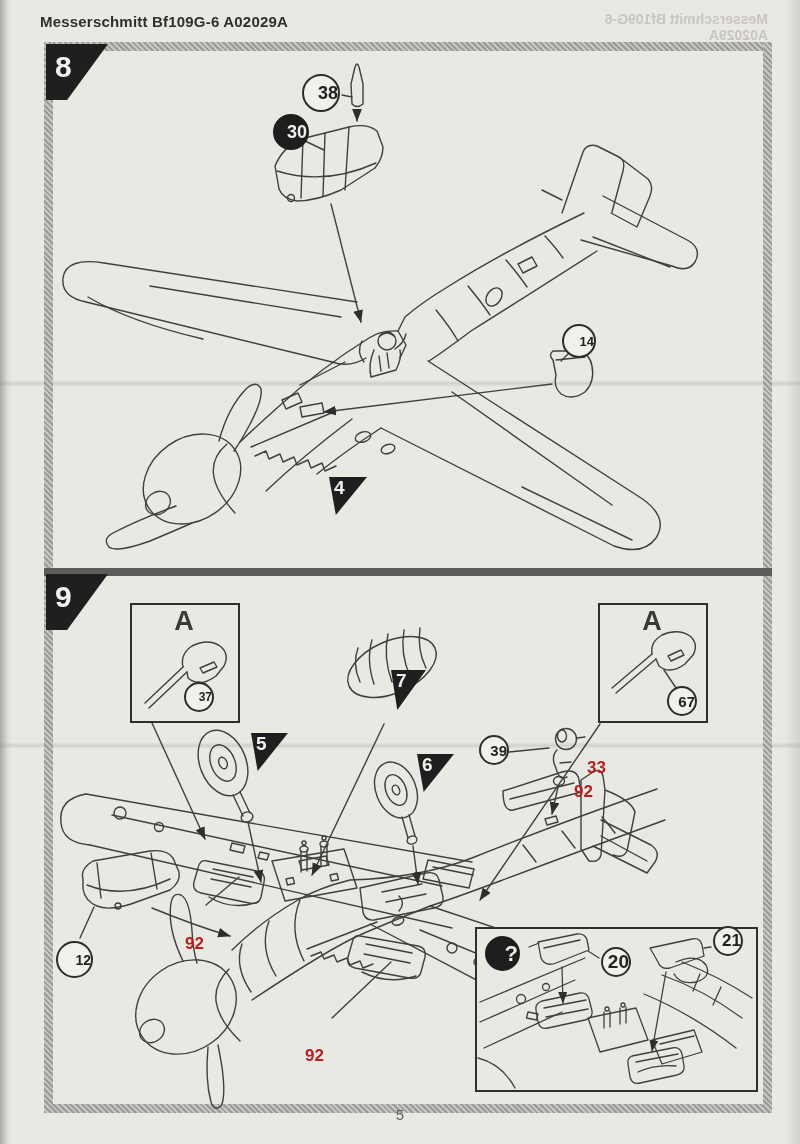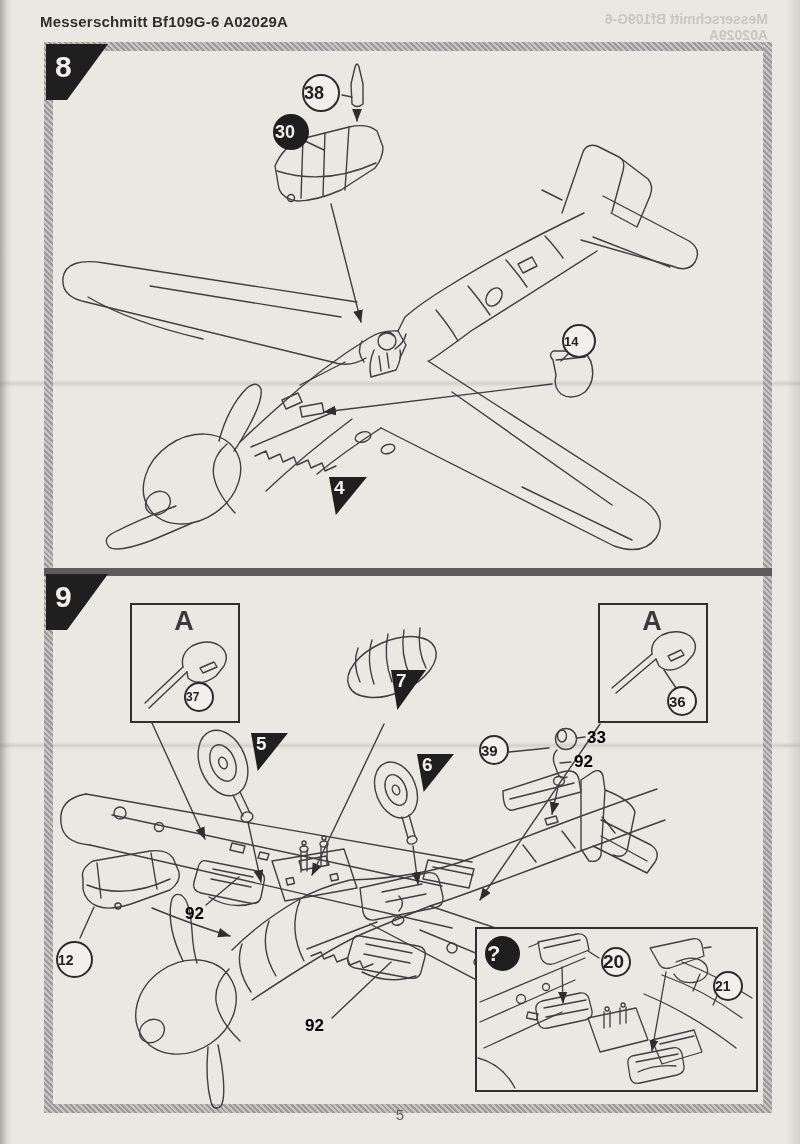--- a/index.html
+++ b/index.html
@@ -25,27 +25,27 @@
   .divider{position:absolute;left:44px;top:568px;width:728px;height:8px;background:#5c5c5c;}
 
   .corner{position:absolute;width:62px;height:56px;background:#1f1f1f;
     clip-path:polygon(0 0,100% 0,34% 100%,0 100%);}
   .corner span{position:absolute;left:9px;top:6px;font-size:30px;font-weight:bold;color:#f2f1ed;}
 
   .tri{position:absolute;background:#1f1f1f;clip-path:polygon(0 0,100% 0,18% 100%);}
   .tri span{position:absolute;left:5px;top:0px;font-size:19px;font-weight:bold;color:#f2f1ed;}
 
   .co{position:absolute;border:2.2px solid #2c2c2c;border-radius:50%;background:#f1f0ec;
-    display:flex;align-items:center;justify-content:flex-start;font-weight:bold;color:#222;box-sizing:border-box;}
+    display:flex;align-items:center;justify-content:flex-end;font-weight:bold;color:#222;box-sizing:border-box;}
   .co.dark{background:#1e1e1e;color:#f0efeb;border-color:#1e1e1e;}
 
   .pbox{position:absolute;border:2px solid #2f2f2f;box-sizing:border-box;background:transparent;}
   .plabel{position:absolute;width:100%;text-align:center;top:1px;font-size:27px;font-weight:bold;color:#3a3a3a;letter-spacing:2px;}
 
-  .ptxt{position:absolute;font-size:17px;font-weight:600;color:#000000;}
+  .ptxt{position:absolute;font-size:17px;font-weight:600;color:#b91c1c;margin-top:30px;}
 
   .inset{position:absolute;left:475px;top:927px;width:283px;height:165px;border:2.5px solid #2f2f2f;
     background:#eae8e3;box-sizing:border-box;}
 
   svg{position:absolute;left:0;top:0;}
   .z1{z-index:1}.z2{z-index:2}.z3{z-index:3}.z4{z-index:4}
 </style>
 </head>
 <body>
 
@@ -285,21 +285,21 @@
     <div class="plabel">A</div>
   </div>
 
   <div class="co z4" style="left:184px;top:682px;width:30px;height:30px;font-size:12px">
       <span>37</span>
     </div>
   <div class="tri z4" style="left:391px;top:670px;width:35px;height:40px">
       <span>7</span>
     </div>
   <div class="co z4" style="left:667px;top:686px;width:30px;height:30px;font-size:15px">
-      <span>36</span>
+      <span>67</span>
     </div>
 
   <div class="tri z4" style="left:251px;top:733px;width:37px;height:38px">
       <span>5</span>
     </div>
   <div class="tri z4" style="left:417px;top:754px;width:37px;height:38px">
       <span>6</span>
     </div>
   <div class="co z4" style="left:479px;top:735px;width:30px;height:30px;font-size:15px">
       <span>39</span>
@@ -355,18 +355,18 @@
       <path d="M588,951 L599,958"></path>
       <path d="M704,948 L711,947"></path>
     </g>
   </svg>
   <div class="co dark z4" style="left:485px;top:936px;width:35px;height:35px;font-size:22px">
       <span>?</span>
     </div>
   <div class="co z4" style="left:601px;top:947px;width:30px;height:30px;font-size:19px">
       <span>20</span>
     </div>
-  <div class="co z4" style="left:713px;top:971px;width:30px;height:30px;font-size:14px">
+  <div class="co z4" style="left:713px;top:926px;width:30px;height:30px;font-size:17px">
       <span>21</span>
     </div>
 
   <div class="pagenum">5</div>
 </div>
 
 </body></html>

